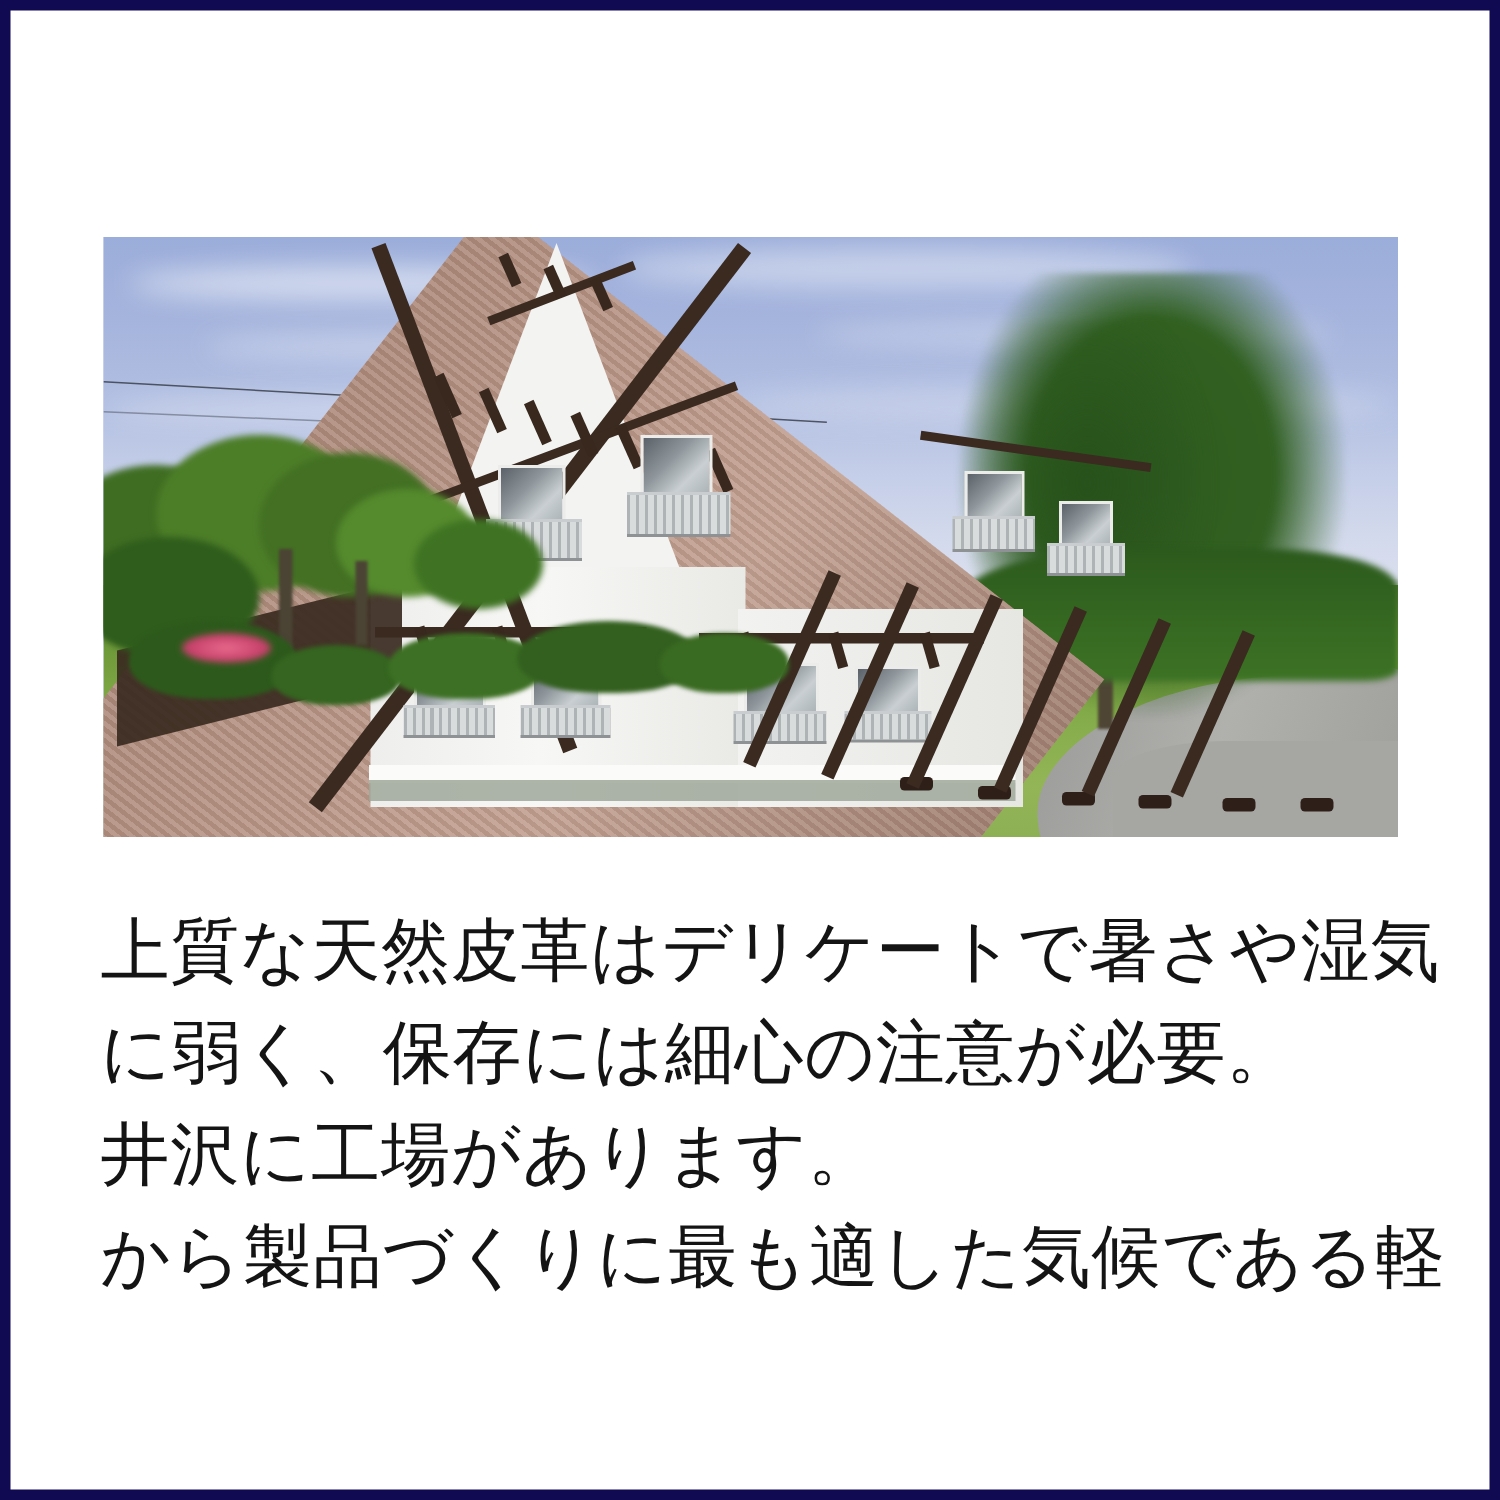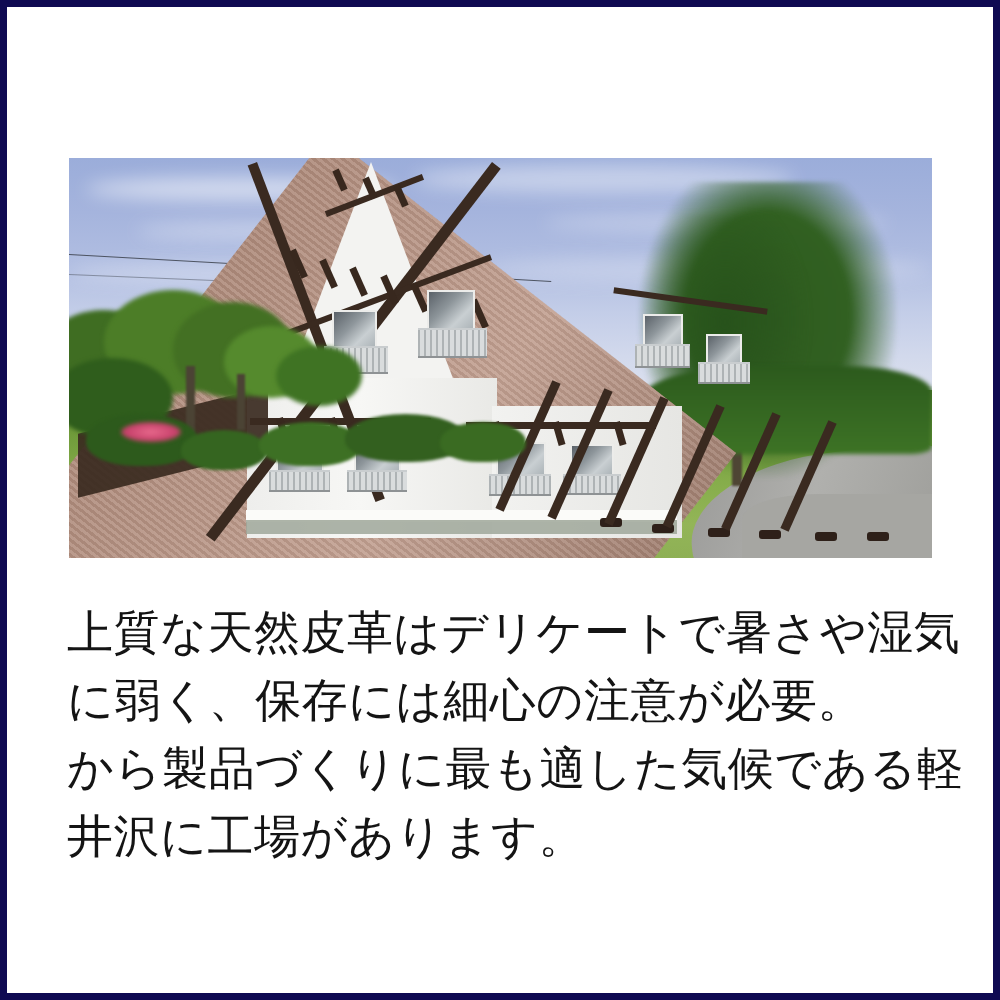--- a/index.html
+++ b/index.html
@@ -379,21 +379,21 @@
   
   #body-text {
     position: absolute;
     left: 60px;
     top: 592px;
     width: 880px;
     color: #141414;
     font-size: 46px;
     line-height: 68px;
     letter-spacing: 0.5px;
-    font-family: Liberation Serif, serif;
+    font-family: Liberation Sans, sans-serif;
   }
   #body-text .line { white-space: nowrap; }
 </style>
 </head>
 <body>
 
 <div id="page">
 
 
   <div id="photo-frame">
@@ -514,17 +514,17 @@
       <div class="bush b4"></div>
       <div class="bush b5"></div>
       <div class="flower"></div>
 
     </div>
   </div>
 
   <div id="body-text">
     <div class="line">上質な天然皮革はデリケートで暑さや湿気</div>
     <div class="line">に弱く、保存には細心の注意が必要。</div>
+    <div class="line">井沢に工場があります。</div>
     <div class="line">から製品づくりに最も適した気候である軽</div>
-    <div class="line">井沢に工場があります。</div>
   </div>
 
 </div>
 
 </body></html>

